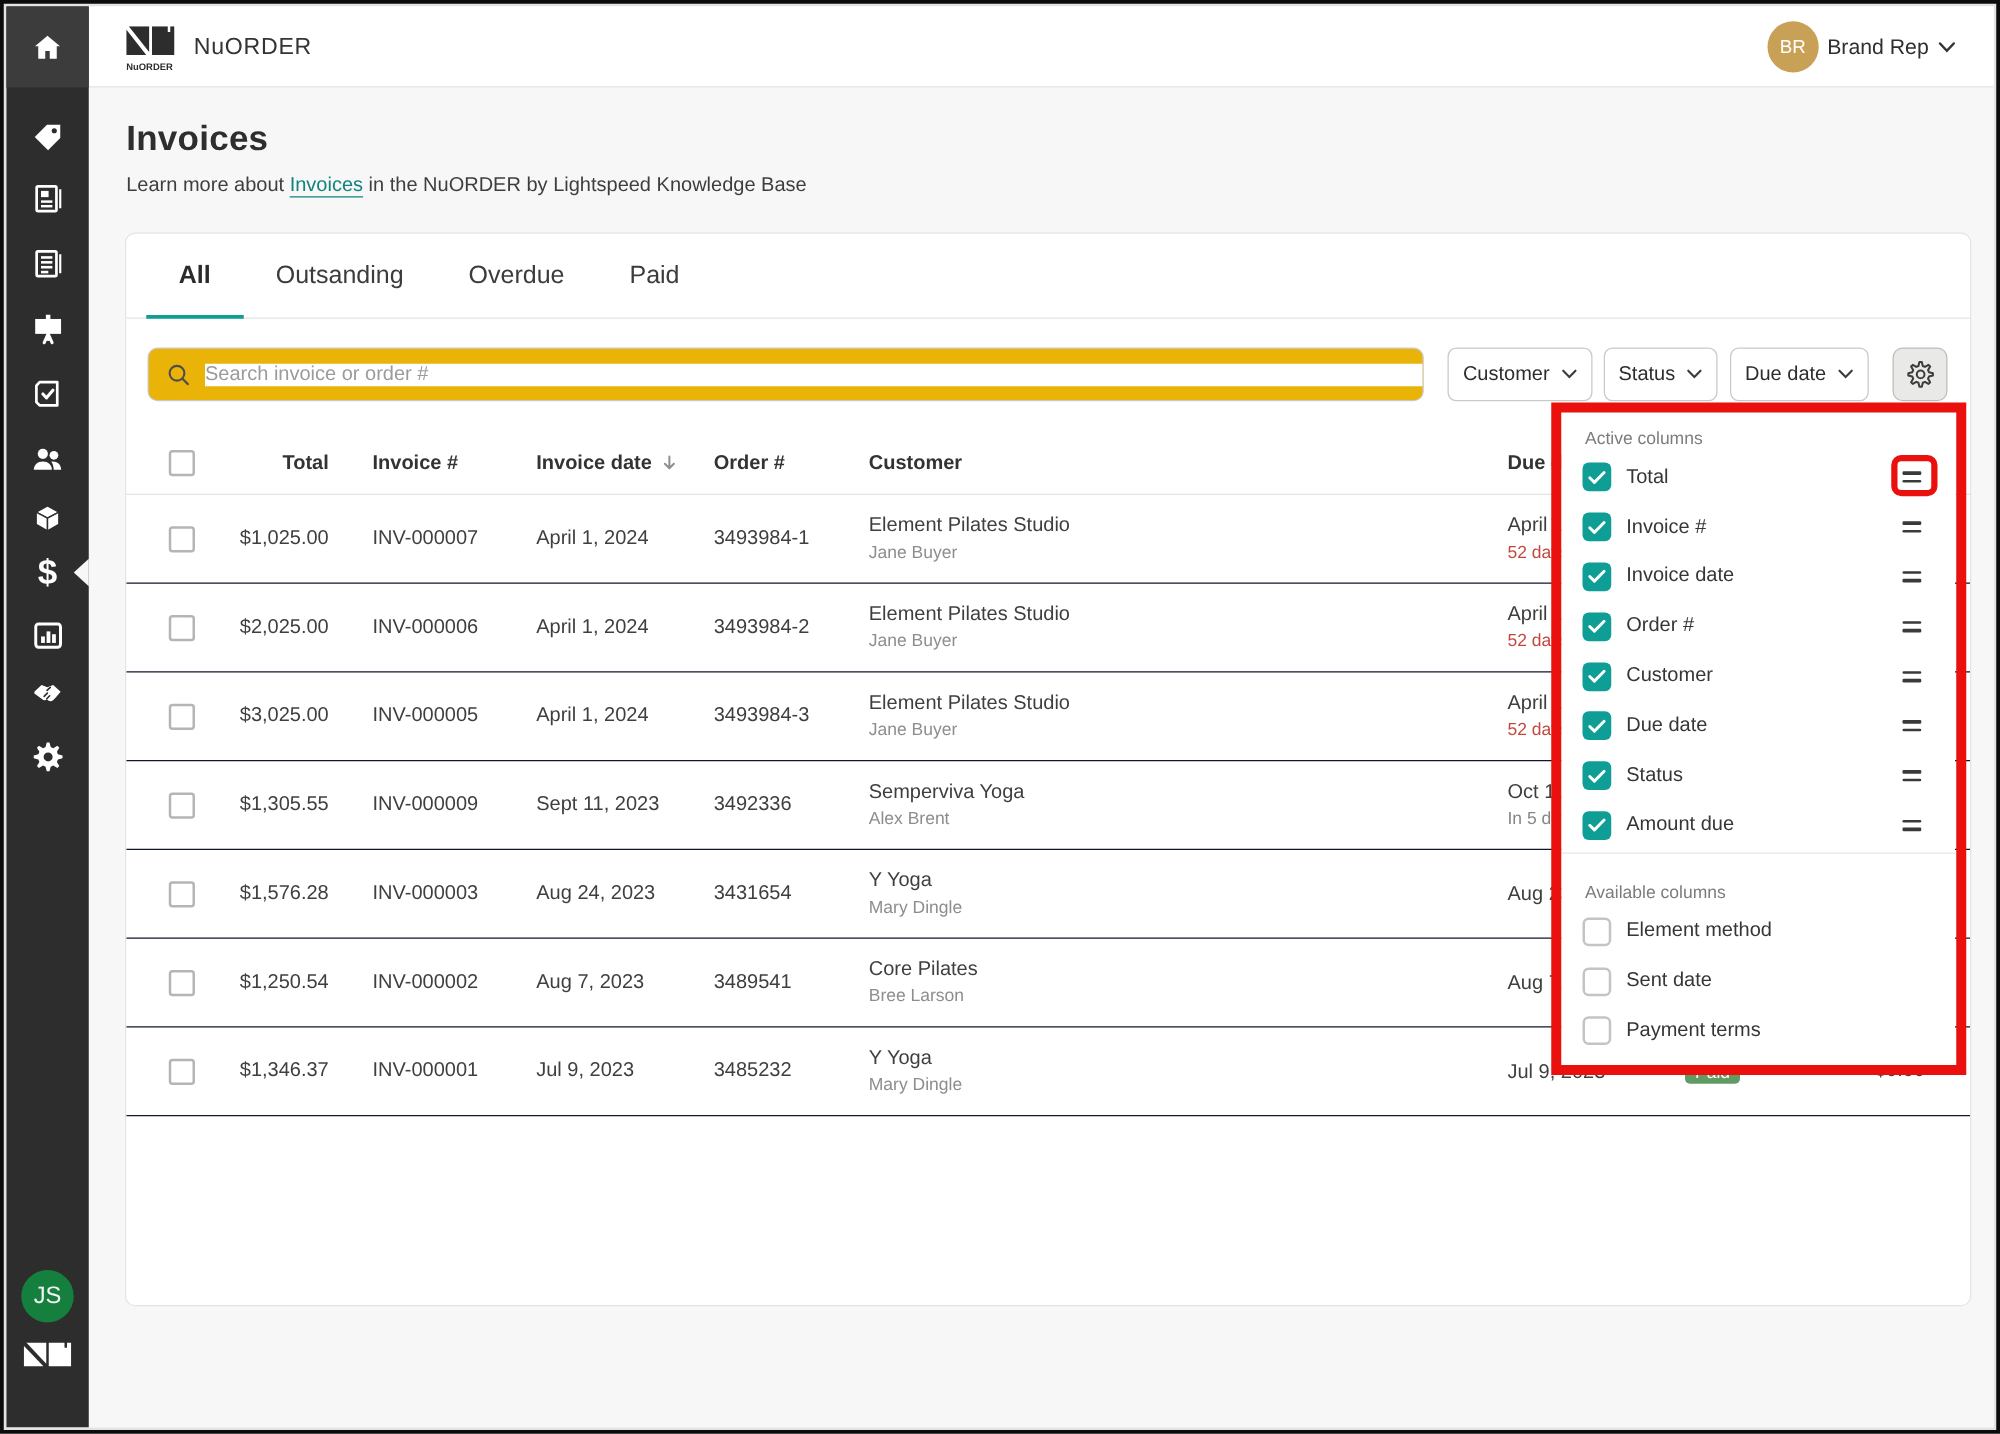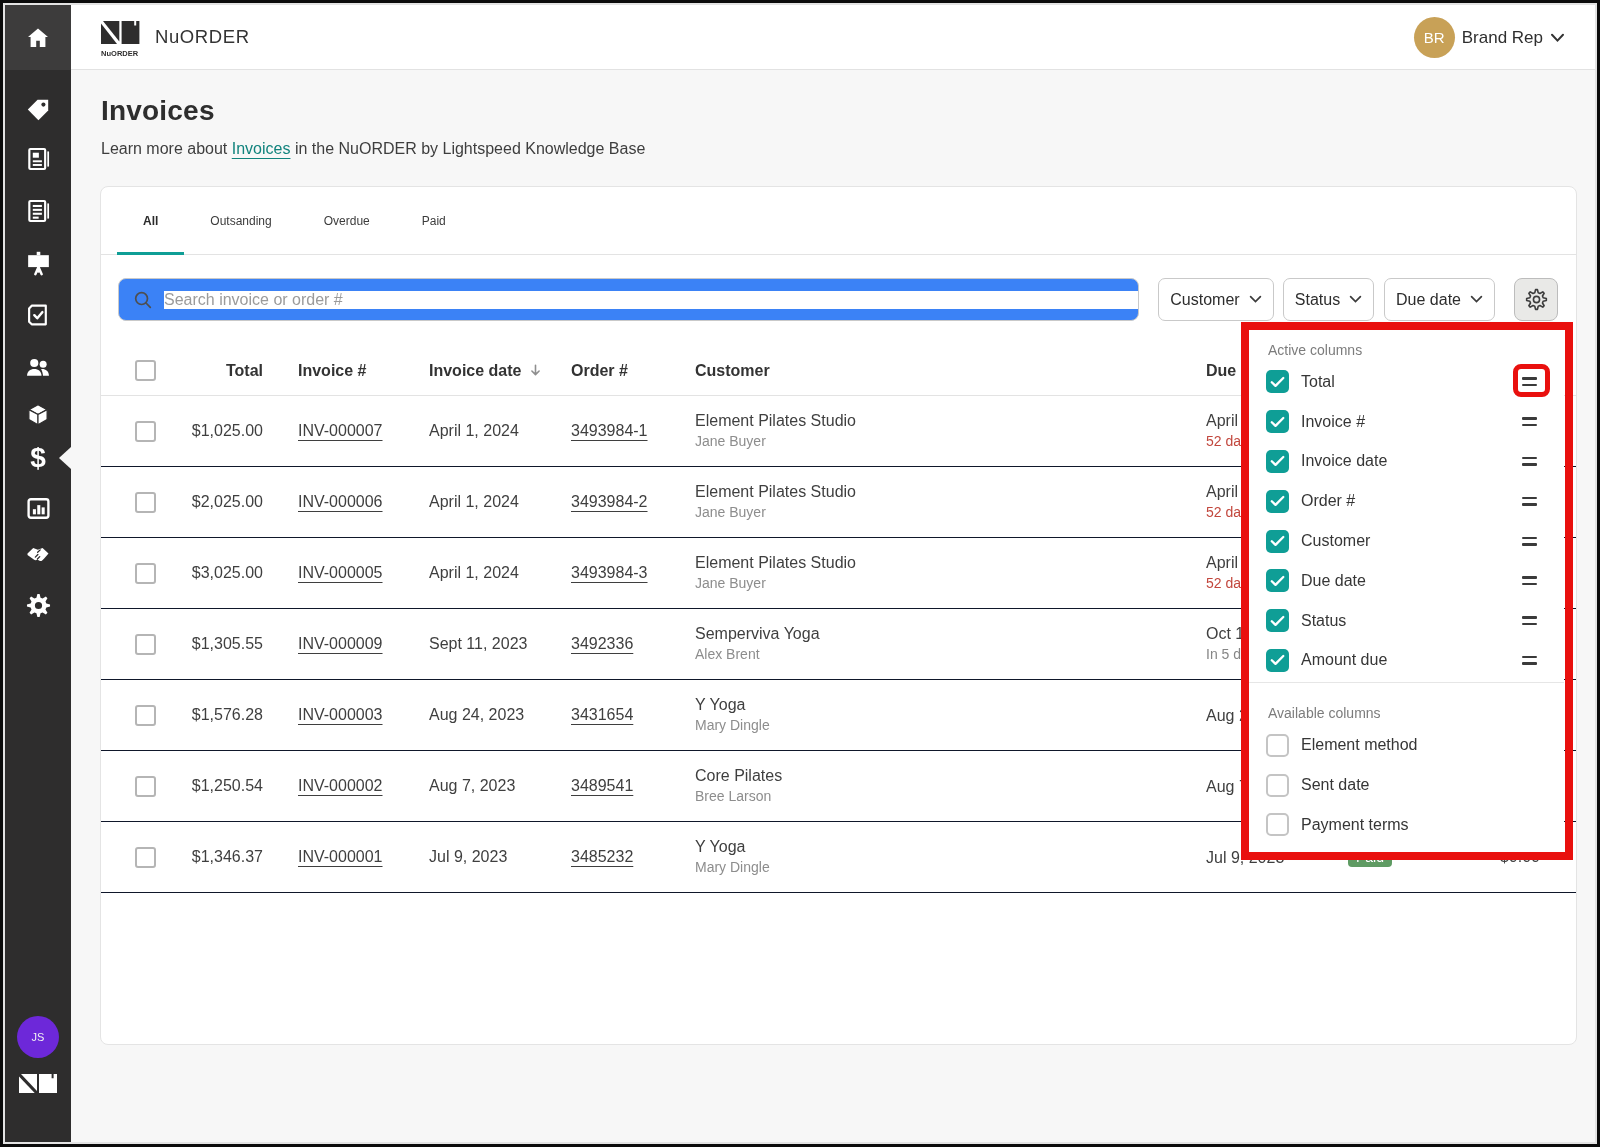--- a/index.html
+++ b/index.html
@@ -8,65 +8,65 @@
   #win { position:absolute; inset:3px; background:#e3e3e3; }
   #app { position:absolute; inset:2px; background:#f7f7f7; overflow:hidden; }
 
   
   #sidebar { position:absolute; left:0; top:0; width:66px; height:100%; background:#2e2d2d; z-index:20; }
   .sb-home { position:absolute; left:0; top:0; width:66px; height:65px; background:#3d3c3c; display:flex; align-items:center; justify-content:center; cursor:pointer; }
   .sb-item { position:absolute; left:0; width:66px; height:48px; display:flex; align-items:center; justify-content:center; cursor:pointer; }
   .sb-item svg { display:block; }
   .dollar { color:#fff; font-size:28px; font-weight:bold; line-height:1; }
   .sb-notch { position:absolute; right:0; width:0; height:0; border-top:11px solid transparent; border-bottom:11px solid transparent; border-right:12px solid #f7f7f7; }
-  .sb-avatar { position:absolute; left:12px; top:1011px; width:42px; height:42px; border-radius:50%; background:#6d28d9; color:#f2f2f2; font-size:11px; display:flex; align-items:center; justify-content:center; cursor:pointer; }
+  .sb-avatar { position:absolute; left:12px; top:1011px; width:42px; height:42px; border-radius:50%; background:#15803d; color:#f2f2f2; font-size:19px; display:flex; align-items:center; justify-content:center; cursor:pointer; }
   .sb-logo { position:absolute; left:14px; top:1069px; }
 
   
   #header { position:absolute; left:66px; top:0; right:0; height:65px; background:#fff; border-bottom:1px solid #e2e2e2; z-index:10; }
   .hdr-logo { position:absolute; left:30px; top:16px; }
   .hdr-brand { position:absolute; left:84px; top:21px; font-size:18.5px; letter-spacing:.6px; color:#343434; }
   .hdr-user { position:absolute; right:30px; top:0; height:65px; display:flex; align-items:center; gap:7px; cursor:pointer; }
   .hdr-avatar { width:41px; height:41px; border-radius:50%; background:#c8a157; color:#fff; font-size:15px; display:flex; align-items:center; justify-content:center; }
   .hdr-name { font-size:17px; color:#2f2f2f; }
 
   
   #main { position:absolute; left:66px; top:65px; right:0; bottom:0; background:#f7f7f7; }
   .page-title { position:absolute; left:30px; top:25px; font-size:28px; font-weight:bold; color:#2e2e2e; letter-spacing:.2px; }
   .page-intro { position:absolute; left:30px; top:70px; font-size:16px; color:#3e3e3e; }
   .page-intro a { color:#11837d; text-decoration:underline; text-underline-offset:4px; text-decoration-thickness:1px; cursor:pointer; }
 
   
   .card { position:absolute; left:29px; top:116px; width:1477px; height:859px; background:#fff; border:1px solid #e4e4e4; border-radius:8px; overflow:hidden; }
   .tabs { display:flex; height:68px; border-bottom:1px solid #e3e3e3; padding-left:16px; }
-  .tab { position:relative; padding:0 26px; display:flex; align-items:center; font-size:12px; color:#3c3c3c; cursor:pointer; }
+  .tab { position:relative; padding:0 26px; display:flex; align-items:center; font-size:20px; color:#3c3c3c; cursor:pointer; }
   .tab.active { font-weight:bold; color:#2b2b2b; }
   .tab.active::after { content:""; position:absolute; left:0; right:0; bottom:-1px; height:3px; background:#0f9e96; }
 
   .toolbar { display:flex; align-items:center; margin:23px 18px 0 17px; height:43px; }
-  .search { flex:1; height:43px; border:1px solid #c9c9c9; border-radius:8px; background:#3b82f6; display:flex; align-items:center; padding-left:14px; }
+  .search { flex:1; height:43px; border:1px solid #c9c9c9; border-radius:8px; background:#eab308; display:flex; align-items:center; padding-left:14px; }
   .search input { border:none; outline:none; flex:1; margin-left:11px; font-size:16px; color:#3f3f3f; font-family:"Liberation Sans", sans-serif; }
   .search input::placeholder { color:#9b9b9b; }
   .fbtn { height:43px; border:1px solid #c9c9c9; border-radius:7px; background:#fff; display:flex; align-items:center; justify-content:center; gap:9px; font-size:16px; color:#2d2d2d; cursor:pointer; }
   .fbtn.customer { width:116px; margin-left:19px; }
   .fbtn.status   { width:91px;  margin-left:9px; }
   .fbtn.duedate  { width:111px; margin-left:10px; }
   .gearbtn { width:44px; height:43px; margin-left:19px; border:1px solid #bcbcbc; border-radius:8px; background:#e9e9e7; display:flex; align-items:center; justify-content:center; cursor:pointer; }
 
   
   .tbl { margin-top:25px; }
   .trow { display:grid; grid-template-columns:68px 94px 166px 142px 124px 511px 142px 42px 1fr; align-items:center; }
   .thead { height:50px; border-bottom:1px solid #e3e3e3; font-weight:bold; font-size:16px; color:#333; }
   .tbody .trow { height:71px; border-bottom:1px solid #0f172a; font-size:16px; color:#3f3f3f; }
   .cb { display:block; width:21px; height:21px; margin-left:34px; border:2px solid #b5b5b5; border-radius:3px; background:#fff; cursor:pointer; }
   .c-total { text-align:right; }
   .c-inv { padding-left:35px; }
   .c-amt { text-align:right; padding-right:36px; }
   .thead .c-date { display:flex; align-items:center; gap:7px; }
-  .tlink { text-decoration:underline; text-underline-offset:4px; text-decoration-thickness:1px; color:#3f3f3f; cursor:pointer; }
+  .tlink { text-underline-offset:4px; text-decoration-thickness:1px; color:#3f3f3f; cursor:pointer; }
   .two-line { display:flex; flex-direction:column; justify-content:center; line-height:21px; }
   .sub { font-size:14px; color:#8d8d8d; }
   .due-note-overdue { font-size:14px; color:#c2473d; }
   .due-note-upcoming { font-size:14px; color:#868686; }
   .badge { justify-self:center; background:#5f9b63; color:#fff; font-size:14px; line-height:20px; padding:0 8px; border-radius:4px; }
 
   
   .cols-panel { position:absolute; left:1148px; top:143px; width:315px; height:522px; background:#fff; z-index:5; }
   .cp-label { height:24px; line-height:24px; margin-left:19px; font-size:14px; color:#7c7c7c; }
   .cp-row { height:39.8px; display:flex; align-items:center; padding:0 27px 0 17px; cursor:pointer; }

